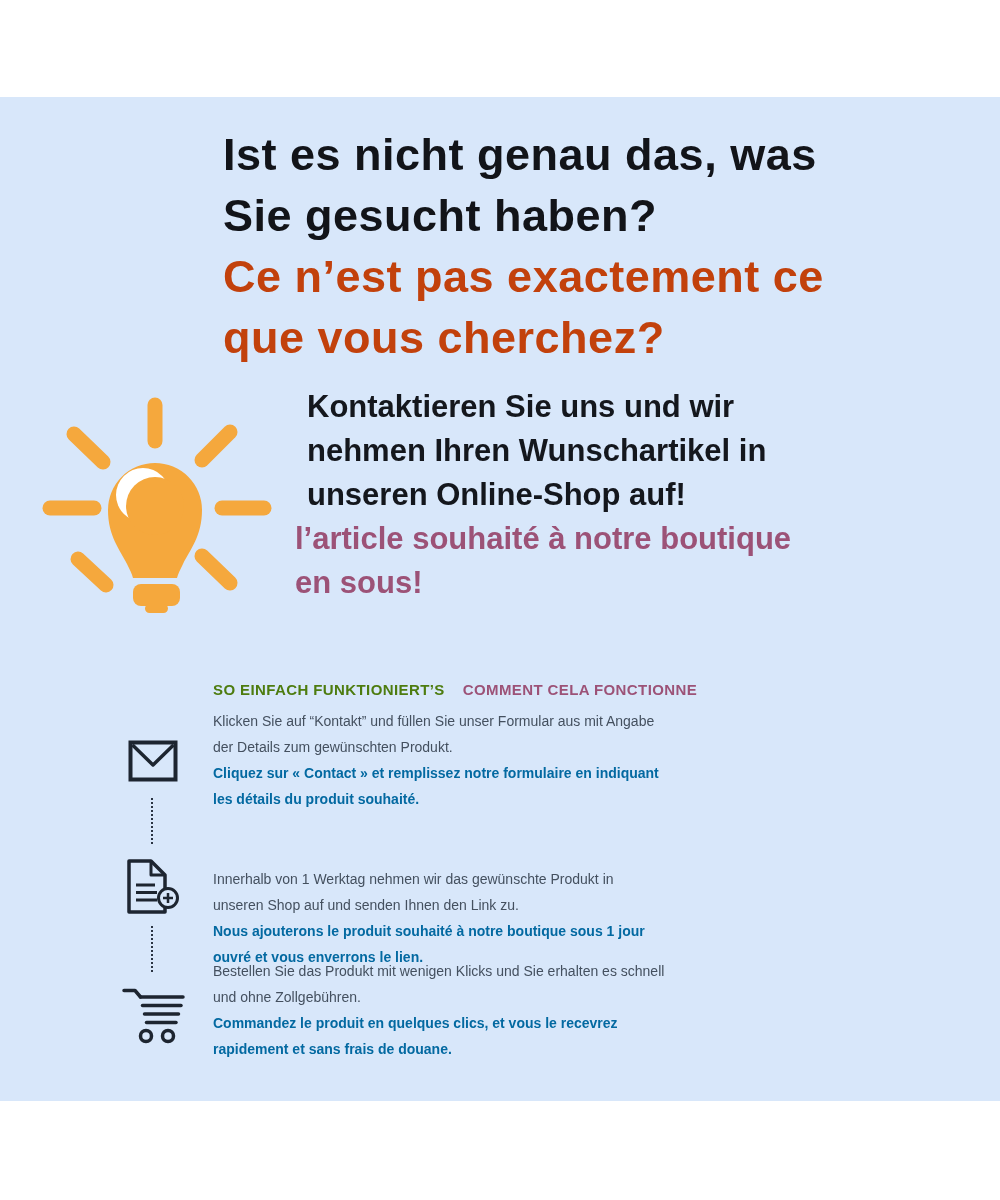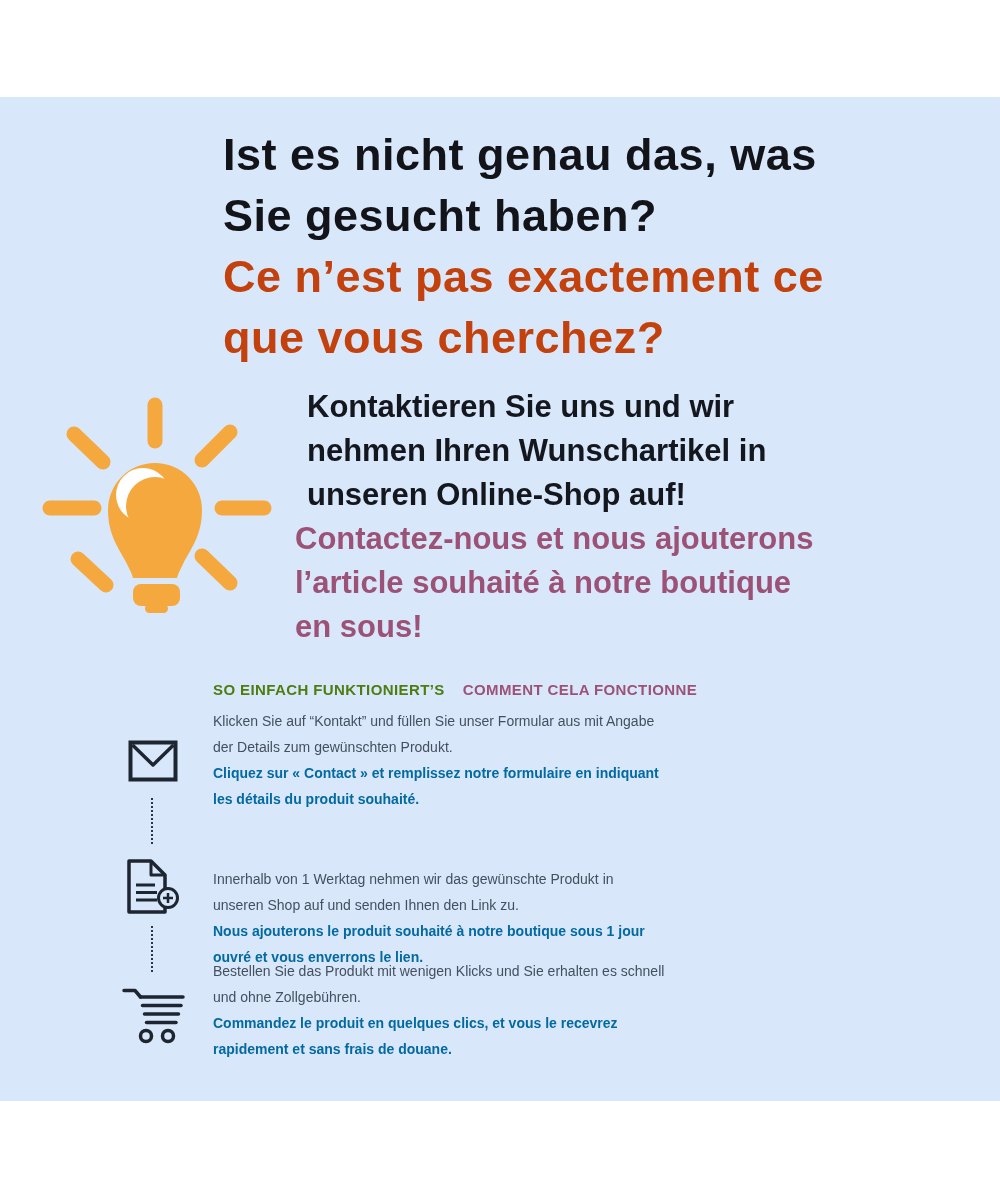--- a/index.html
+++ b/index.html
@@ -73,21 +73,20 @@
     </svg>
   </div>
 
   <div class="abs intro de" style="left:307px;top:385px;">
     <div>Kontaktieren Sie uns und wir</div>
     <div>nehmen Ihren Wunschartikel in</div>
     <div>unseren Online-Shop auf!</div>
   </div>
 
   <div class="abs intro fr" style="left:295px;top:517px;">
-    <div>Contactez-nous et nous ajouterons</div>
     <div>l’article souhaité à notre boutique</div>
     <div>en sous!</div>
   </div>
 
   <div class="abs section-labels" style="left:213px;top:681px;">
     <span class="de">SO EINFACH FUNKTIONIERT’S</span>
     <span class="fr">COMMENT CELA FONCTIONNE</span>
   </div>
 
   <div class="abs icon-box" style="left:128px;top:740px;">

